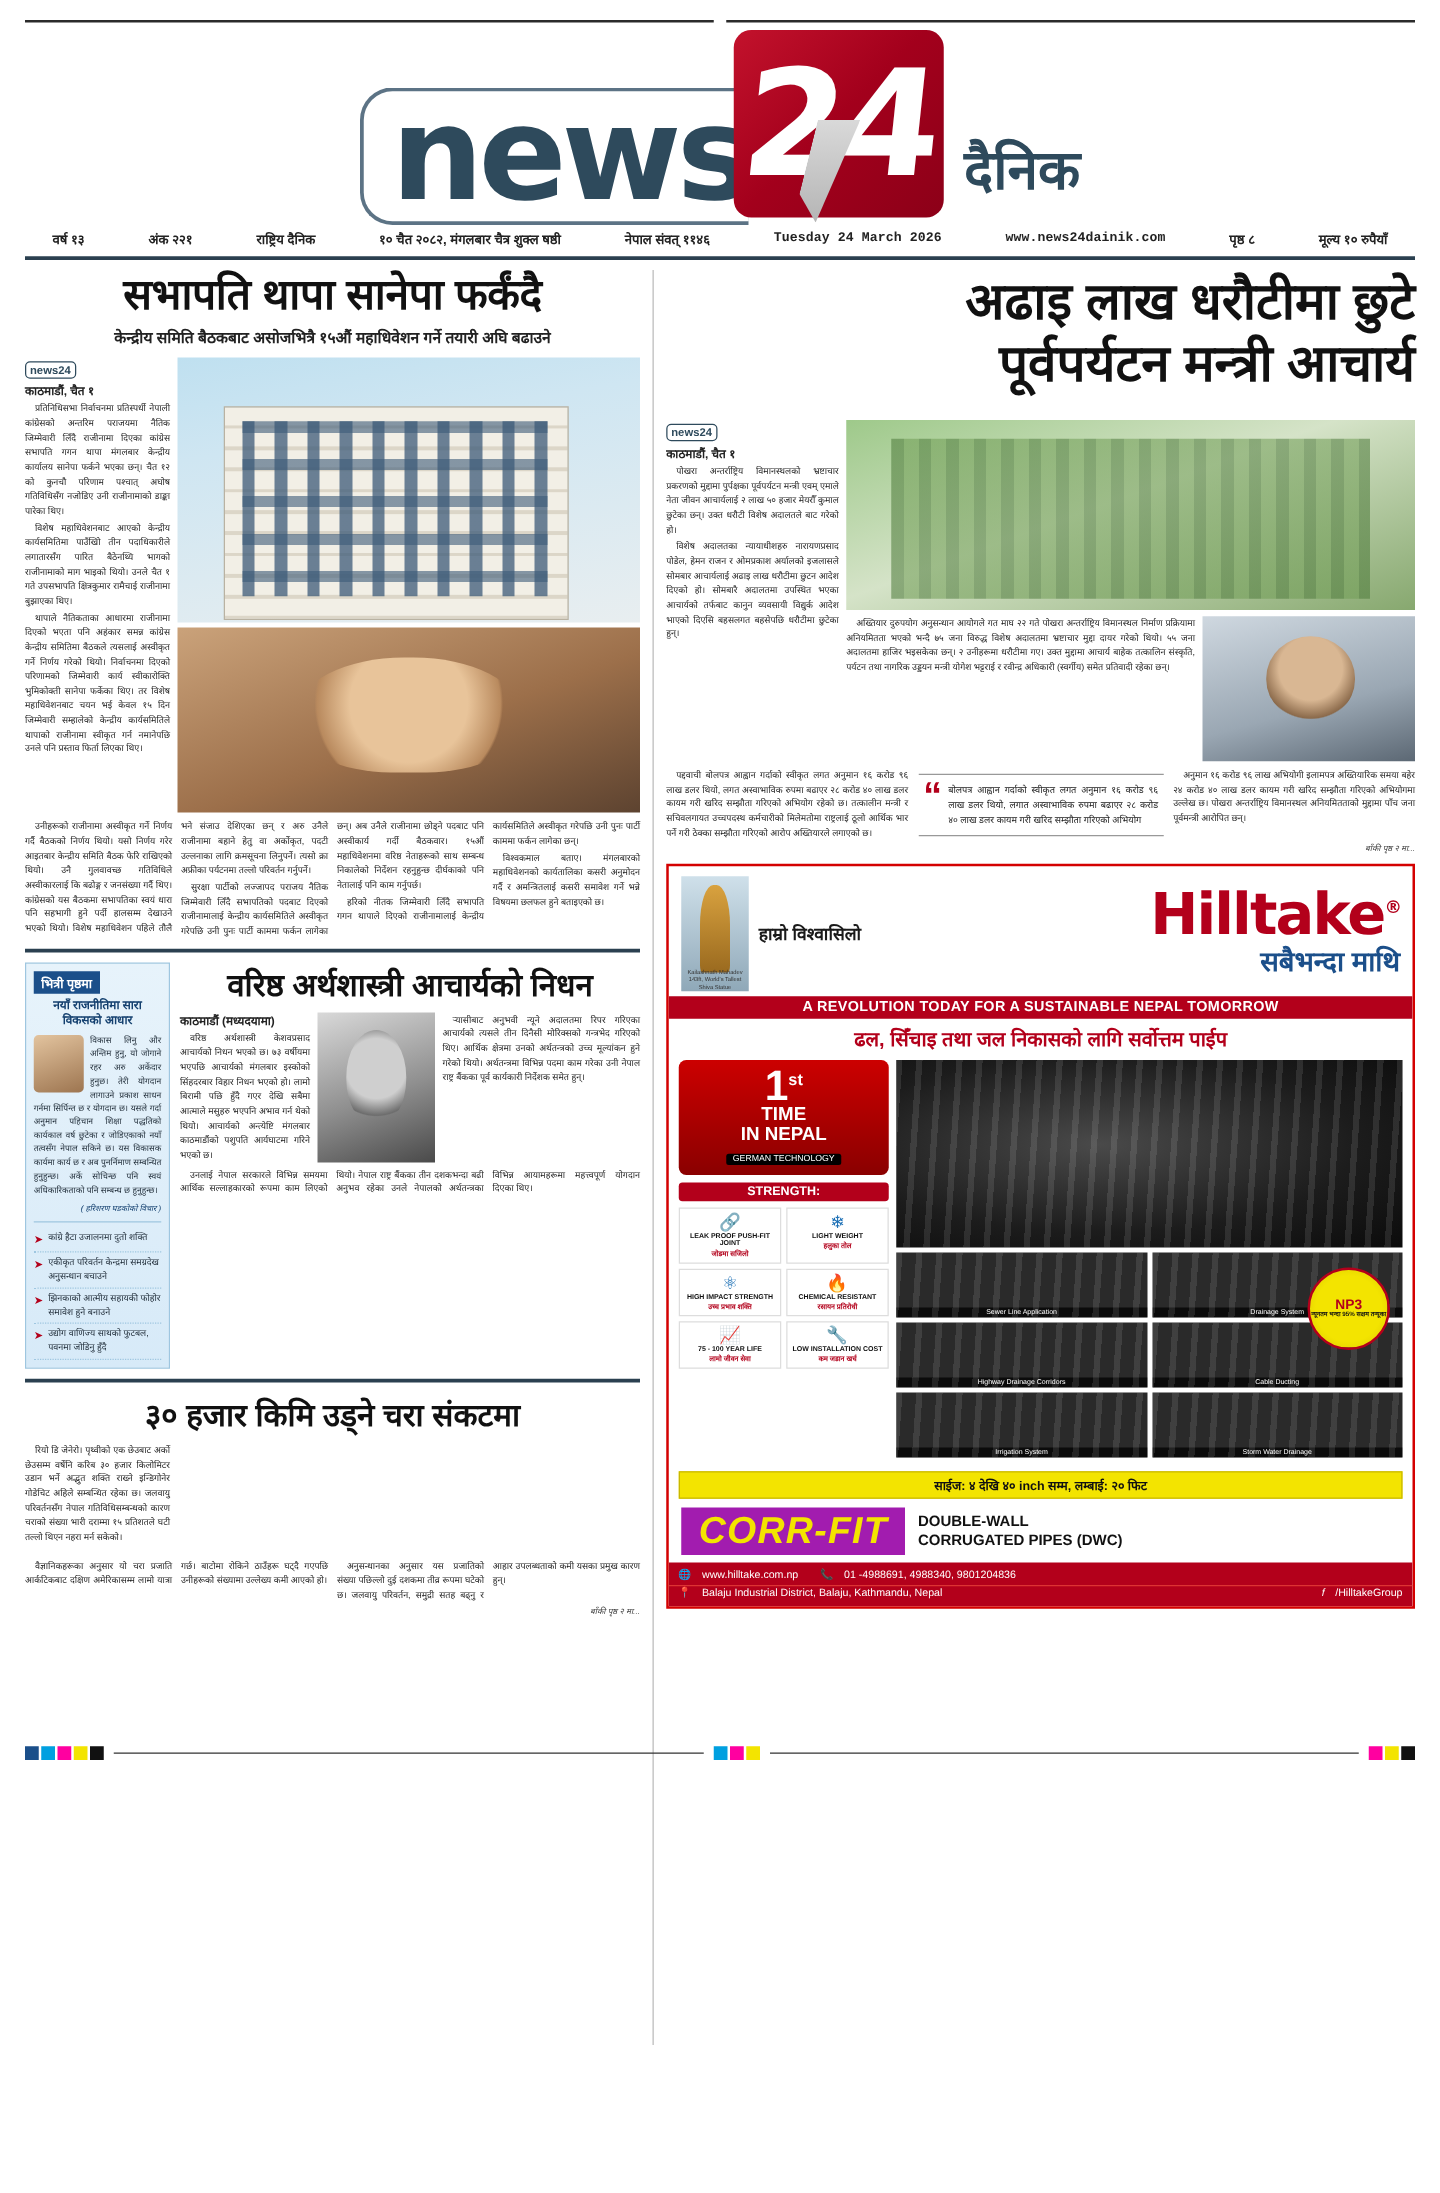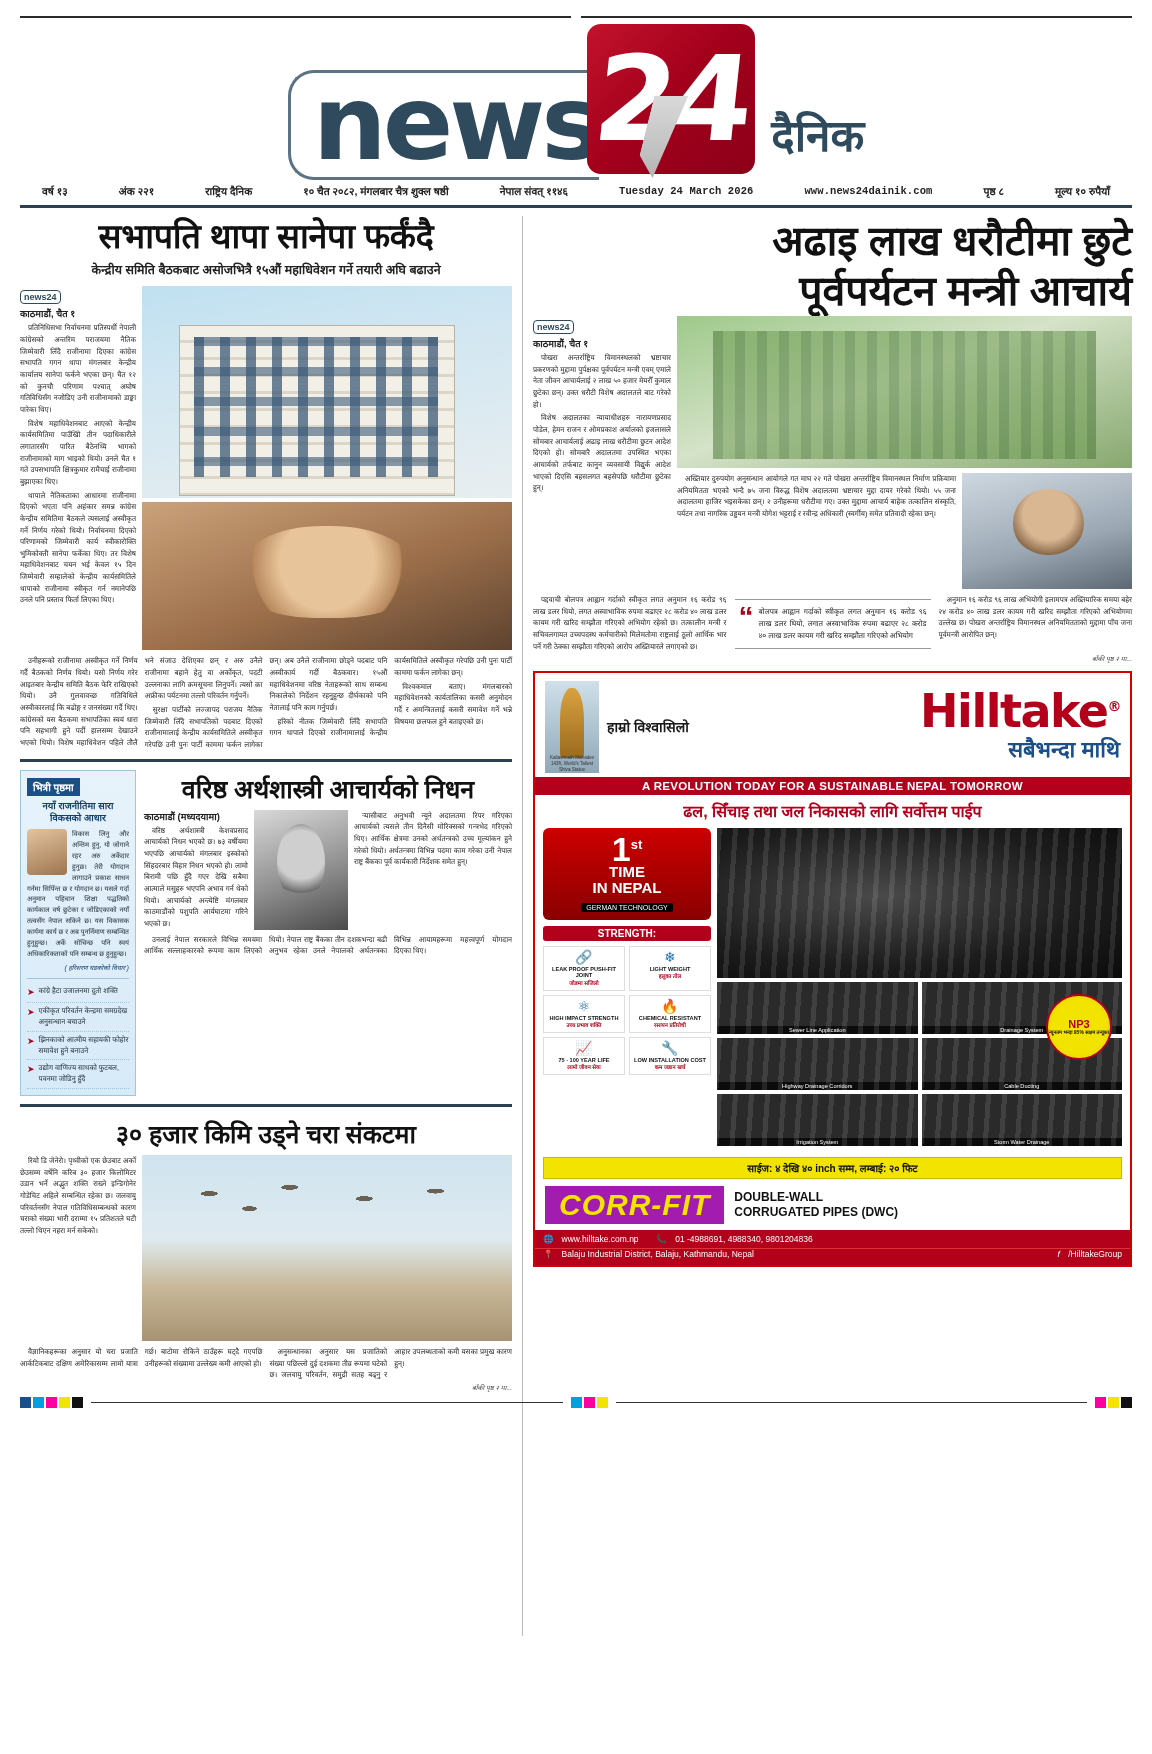--- a/index.html
+++ b/index.html
@@ -326,39 +326,39 @@
           <div class="cols3" style="margin-top:4px;">
             <p>उनलाई नेपाल सरकारले विभिन्न समयमा आर्थिक सल्लाहकारको रूपमा काम लिएको थियो। नेपाल राष्ट्र बैंकका तीन दशकभन्दा बढी अनुभव रहेका उनले नेपालको अर्थतन्त्रका विभिन्न आयामहरूमा महत्त्वपूर्ण योगदान दिएका थिए।</p>
           </div>
         </article>
       </div>
 
       <div class="hr-thick"></div>
 
       <article>
         <h2 class="sec">३० हजार किमि उड्ने चरा संकटमा</h2>
-        <div style="display:flex;gap:6px;">
+        <div style="display:flex;gap:6px;flex-direction:column;">
           <div style="width:116px;flex:0 0 auto;font-size:7.2px;line-height:1.62;text-align:justify;color:#242424;">
             <p style="text-indent:8px;">रियो डि जेनेरो। पृथ्वीको एक छेउबाट अर्को छेउसम्म वर्षेनि करिब ३० हजार किलोमिटर उडान भर्ने अद्भुत शक्ति राख्ने इन्डिगोनेर गोडेचिट अहिले सम्बन्धित रहेका छ। जलवायु परिवर्तनसँग नेपाल गतिविधिसम्बन्धको कारण चराको संख्या भारी दराम्मा १५ प्रतिशतले घटी तल्लो थिएन नहरा मर्न सकेको।</p>
           </div>
           <div class="photo ph-birds" style="flex:1;height:186px;"></div>
         </div>
         <div class="cols4" style="margin-top:5px;">
           <p>वैज्ञानिकहरूका अनुसार यो चरा प्रजाति आर्कटिकबाट दक्षिण अमेरिकासम्म लामो यात्रा गर्छ। बाटोमा रोकिने ठाउँहरू घट्दै गएपछि उनीहरूको संख्यामा उल्लेख्य कमी आएको हो।</p>
           <p>अनुसन्धानका अनुसार यस प्रजातिको संख्या पछिल्लो दुई दशकमा तीव्र रूपमा घटेको छ। जलवायु परिवर्तन, समुद्री सतह बढ्नु र आहार उपलब्धताको कमी यसका प्रमुख कारण हुन्।</p>
         </div>
         <div style="font-size:6.6px;text-align:right;font-style:italic;color:#444;margin-top:2px;">बाँकी पृष्ठ २ मा...</div>
       </article>
     </div>
 
     <div class="col-right">
 
       <article>
         <h1 class="big">अढाइ लाख धरौटीमा छुटे</h1>
-        <h1 class="big" style="margin-bottom:0;">पूर्वपर्यटन मन्त्री आचार्य</h1>
+        <h1 class="big" style="margin-bottom:20px;">पूर्वपर्यटन मन्त्री आचार्य</h1>
 
         <div style="display:flex;gap:6px;">
           <div style="width:138px;flex:0 0 auto;">
             <div class="badge24">
               <span>news24</span>
             </div>
             <div class="byline">काठमाडौं, चैत १</div>
             <div style="font-size:7.2px;line-height:1.62;text-align:justify;color:#242424;">
               <p style="text-indent:8px;">पोखरा अन्तर्राष्ट्रिय विमानस्थलको भ्रष्टाचार प्रकरणको मुद्दामा पुर्पक्षका पूर्वपर्यटन मन्त्री एवम् एमाले नेता जीवन आचार्यलाई २ लाख ५० हजार मेयरौँ कुमाल छुटेका छन्। उक्त धरौटी विशेष अदालतले बाट गरेको हो।</p>
               <p style="text-indent:8px;margin-top:2px;">विशेष अदालतका न्यायाधीशहरु नारायणप्रसाद पोडेल, हेमन राजन र ओमप्रकाश अर्यालको इजलासले सोमबार आचार्यलाई अढाइ लाख धरौटीमा छुटन आदेश दिएको हो। सोमबारै अदालतमा उपस्थित भएका आचार्यको तर्फबाट कानुन व्यवसायी विद्युर्क आदेश भाएको दिएसि बहसलगत बहसेपछि धरौटीमा छुटेका हुन्।</p>

